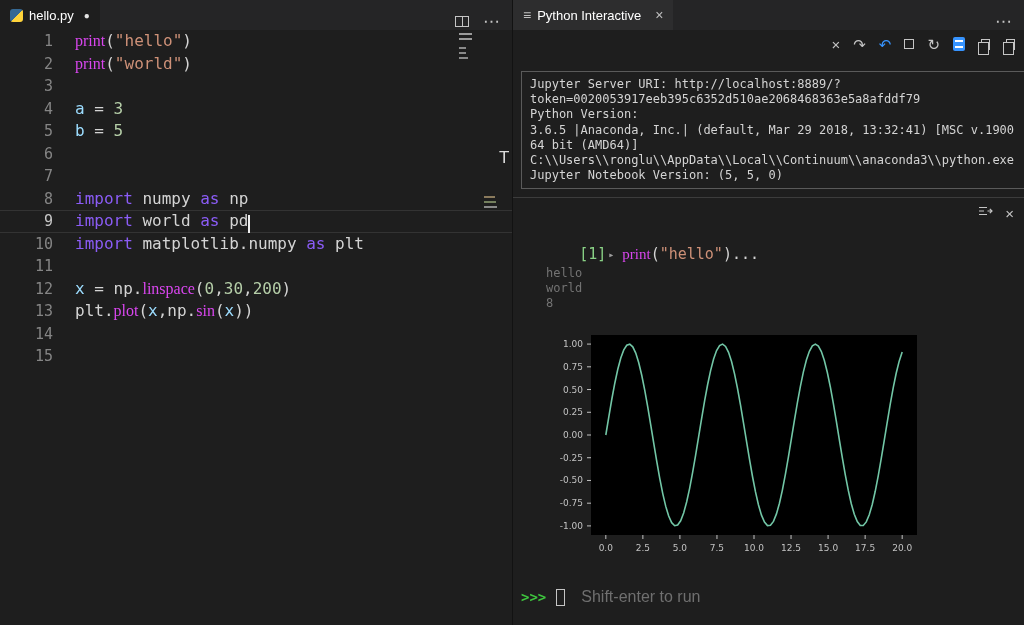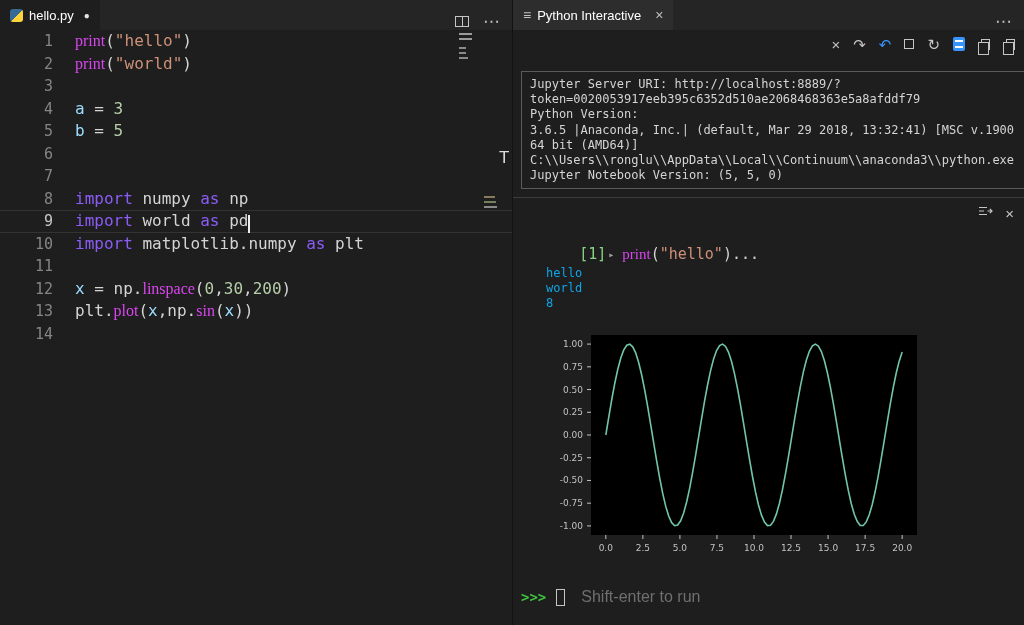--- a/index.html
+++ b/index.html
@@ -53,21 +53,21 @@
   .copy-icon { position:relative; width:9px; height:11px; border:1px solid #c5c5c5; display:inline-block; margin-left:3px; cursor:pointer; }
   .copy-icon::after { content:""; position:absolute; left:-4px; top:2px; width:9px; height:11px; border:1px solid #c5c5c5; background:#1e1e1e; }
 
   .server-box { position:absolute; top:71px; left:8px; right:-2px; border:1px solid #5a5a5a; padding:5px 8px;
     font-family:"DejaVu Sans Mono","Liberation Mono",monospace; font-size:12px; line-height:15.2px; color:#d4d4d4; white-space:pre; overflow:hidden; }
   .cells-divider { position:absolute; top:197px; left:0; right:0; border-top:1px solid #3c3c3c; }
   .cell-actions { position:absolute; top:203px; right:10px; display:flex; align-items:center; gap:12px; }
   .cell-header { position:absolute; top:221px; left:12px; font-family:"DejaVu Sans Mono","Liberation Mono",monospace; font-size:15px; line-height:22px; white-space:pre; }
   .exec { color:#89d185; margin-right:2px; }
   .runarrow { color:#9e9e9e; font-size:10px; margin-right:8px; vertical-align:1px; }
-  .cell-output { position:absolute; top:266px; left:33px; font-family:"DejaVu Sans Mono","Liberation Mono",monospace; font-size:12px; line-height:15px; color:#0ea5e9; white-space:pre; }
+  .cell-output { position:absolute; top:266px; left:33px; font-family:"DejaVu Sans Mono","Liberation Mono",monospace; font-size:12px; line-height:15px; color:#737373; white-space:pre; }
   .plot { position:absolute; top:327px; left:26px; width:400px; height:235px; }
 
   .input-row { position:absolute; top:585px; left:8px; right:0; height:24px; display:flex; align-items:center; cursor:text; }
   .prompt { font-family:"DejaVu Sans Mono","Liberation Mono",monospace; font-weight:bold; font-size:14px; color:#3ec53e; }
   .caret-box { width:9px; height:17px; border:1px solid #c5c5c5; margin-left:10px; margin-right:16px; }
   .placeholder { font-size:16px; color:#6f6f6f; }
 </style>
 </head>
 <body>
 
@@ -133,20 +133,24 @@
         <div class="code-line">
           <div class="ln">12</div>
           <div class="code"><span class="t-vr">x</span><span class="t-pl"> = np.</span><span class="t-fn">linspace</span><span class="t-pl">(</span><span class="t-num">0</span><span class="t-pl">,</span><span class="t-num">30</span><span class="t-pl">,</span><span class="t-num">200</span><span class="t-pl">)</span></div>
         </div>
         <div class="code-line">
           <div class="ln">13</div>
           <div class="code"><span class="t-pl">plt.</span><span class="t-fn">plot</span><span class="t-pl">(</span><span class="t-vr">x</span><span class="t-pl">,np.</span><span class="t-fn">sin</span><span class="t-pl">(</span><span class="t-vr">x</span><span class="t-pl">))</span></div>
         </div>
         <div class="code-line">
           <div class="ln">14</div>
+        </div>
+        <div class="code-line">
+          <div class="ln">15</div>
+          <div class="code"></div>
         </div>
       </div>
 
     <div class="minimap">
       <div style="left:2px;top:3px;width:13px;height:2px;background:#9a9a9a;"></div>
       <div style="left:2px;top:8px;width:13px;height:2px;background:#9a9a9a;"></div>
       <div style="left:2px;top:17px;width:7px;height:2px;background:#8a8a8a;"></div>
       <div style="left:2px;top:22px;width:7px;height:2px;background:#8a8a8a;"></div>
       <div style="left:2px;top:27px;width:9px;height:2px;background:#8a8a8a;"></div>
       <div style="left:27px;top:166px;width:11px;height:2px;background:#8a7a5c;"></div>

